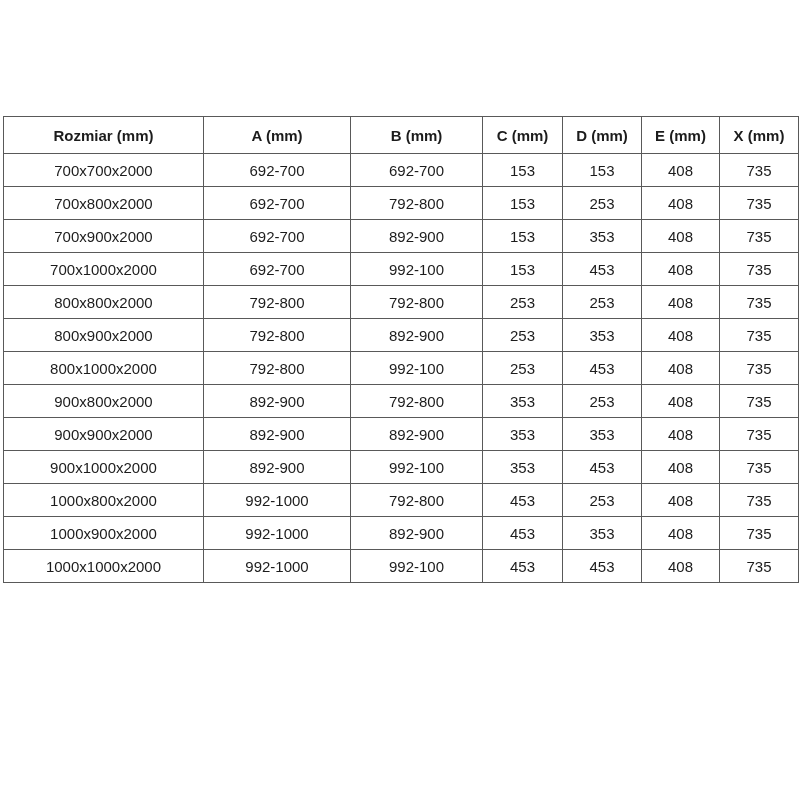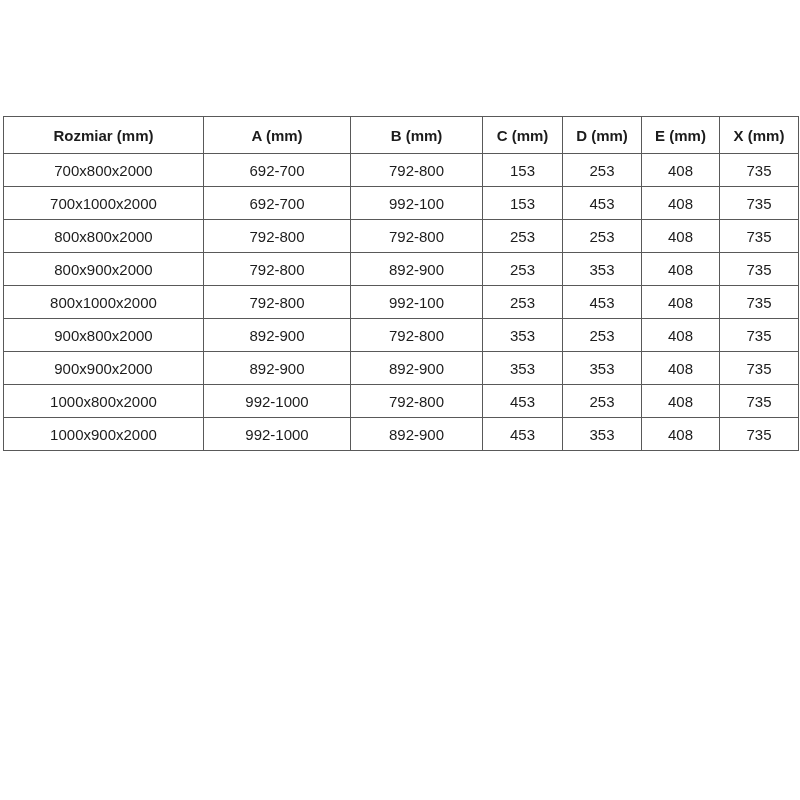--- a/index.html
+++ b/index.html
@@ -71,31 +71,49 @@
         <th>Rozmiar (mm)</th>
         <th>A (mm)</th>
         <th>B (mm)</th>
         <th>C (mm)</th>
         <th>D (mm)</th>
         <th>E (mm)</th>
         <th>X (mm)</th>
       </tr>
     </thead>
     <tbody>
+  <tr>
+    <td>700x700x2000</td>
+    <td>692-700</td>
+    <td>692-700</td>
+    <td>153</td>
+    <td>153</td>
+    <td>408</td>
+    <td>735</td>
+  </tr>
 
   <tr>
     <td>700x800x2000</td>
     <td>692-700</td>
     <td>792-800</td>
     <td>153</td>
     <td>253</td>
     <td>408</td>
     <td>735</td>
   </tr>
 
+  <tr>
+    <td>700x900x2000</td>
+    <td>692-700</td>
+    <td>892-900</td>
+    <td>153</td>
+    <td>353</td>
+    <td>408</td>
+    <td>735</td>
+  </tr>
 
   <tr>
     <td>700x1000x2000</td>
     <td>692-700</td>
     <td>992-100</td>
     <td>153</td>
     <td>453</td>
     <td>408</td>
     <td>735</td>
   </tr>
@@ -145,20 +163,29 @@
   <tr>
     <td>900x900x2000</td>
     <td>892-900</td>
     <td>892-900</td>
     <td>353</td>
     <td>353</td>
     <td>408</td>
     <td>735</td>
   </tr>
 
+  <tr>
+    <td>900x1000x2000</td>
+    <td>892-900</td>
+    <td>992-100</td>
+    <td>353</td>
+    <td>453</td>
+    <td>408</td>
+    <td>735</td>
+  </tr>
 
 
   <tr>
     <td>1000x800x2000</td>
     <td>992-1000</td>
     <td>792-800</td>
     <td>453</td>
     <td>253</td>
     <td>408</td>
     <td>735</td>
@@ -167,15 +194,24 @@
   <tr>
     <td>1000x900x2000</td>
     <td>992-1000</td>
     <td>892-900</td>
     <td>453</td>
     <td>353</td>
     <td>408</td>
     <td>735</td>
   </tr>
 
+  <tr>
+    <td>1000x1000x2000</td>
+    <td>992-1000</td>
+    <td>992-100</td>
+    <td>453</td>
+    <td>453</td>
+    <td>408</td>
+    <td>735</td>
+  </tr>
 </tbody>
   </table>
 </div>
 
 </body></html>

